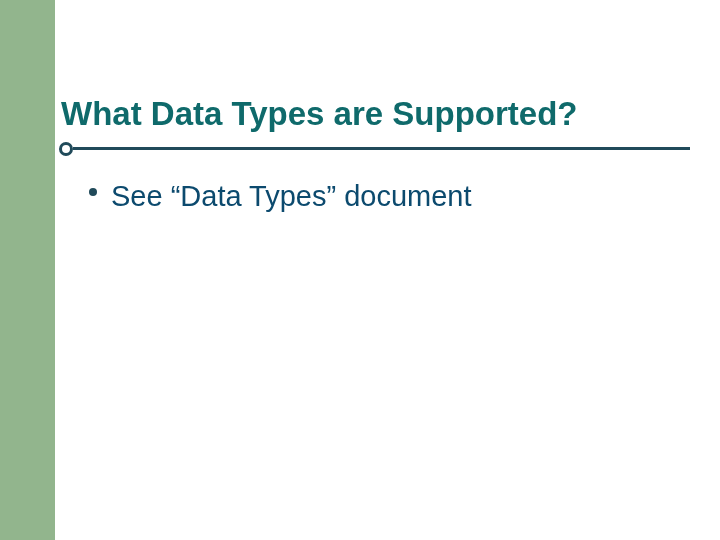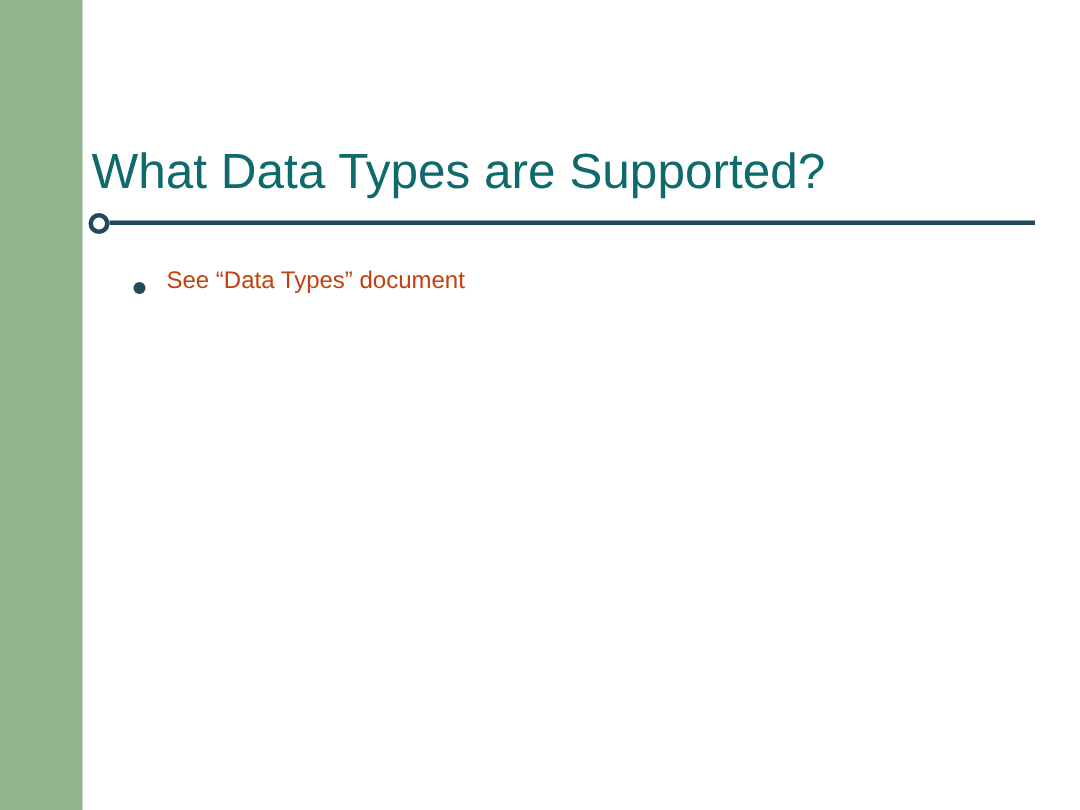--- a/index.html
+++ b/index.html
@@ -22,21 +22,21 @@
   .content {
     position: absolute;
     left: 55px;
     top: 0;
     width: 665px;
     height: 540px;
   }
   .title {
     color: #0f6a6b;
     font-size: 33px;
-    font-weight: normal;
+    font-weight: bold;
     margin-top: 95px;
     margin-left: 6px;
   }
   .rule-wrap {
     position: relative;
     margin-top: 10px;
     height: 16px;
   }
   .rule {
     position: absolute;
@@ -57,22 +57,22 @@
     background: #fff;
   }
   .bullets {
     margin-top: 18px;
     margin-left: 30px;
     list-style: none;
   }
   .bullets li {
     position: relative;
     padding-left: 26px;
-    color: #c2410c;
-    font-size: 16px;
+    color: #0c4a6e;
+    font-size: 29px;
     line-height: 1.35;
   }
   .bullets li::before {
     content: "";
     position: absolute;
     left: 4px;
     top: 11px;
     width: 8px;
     height: 8px;
     background: #204a5a;

